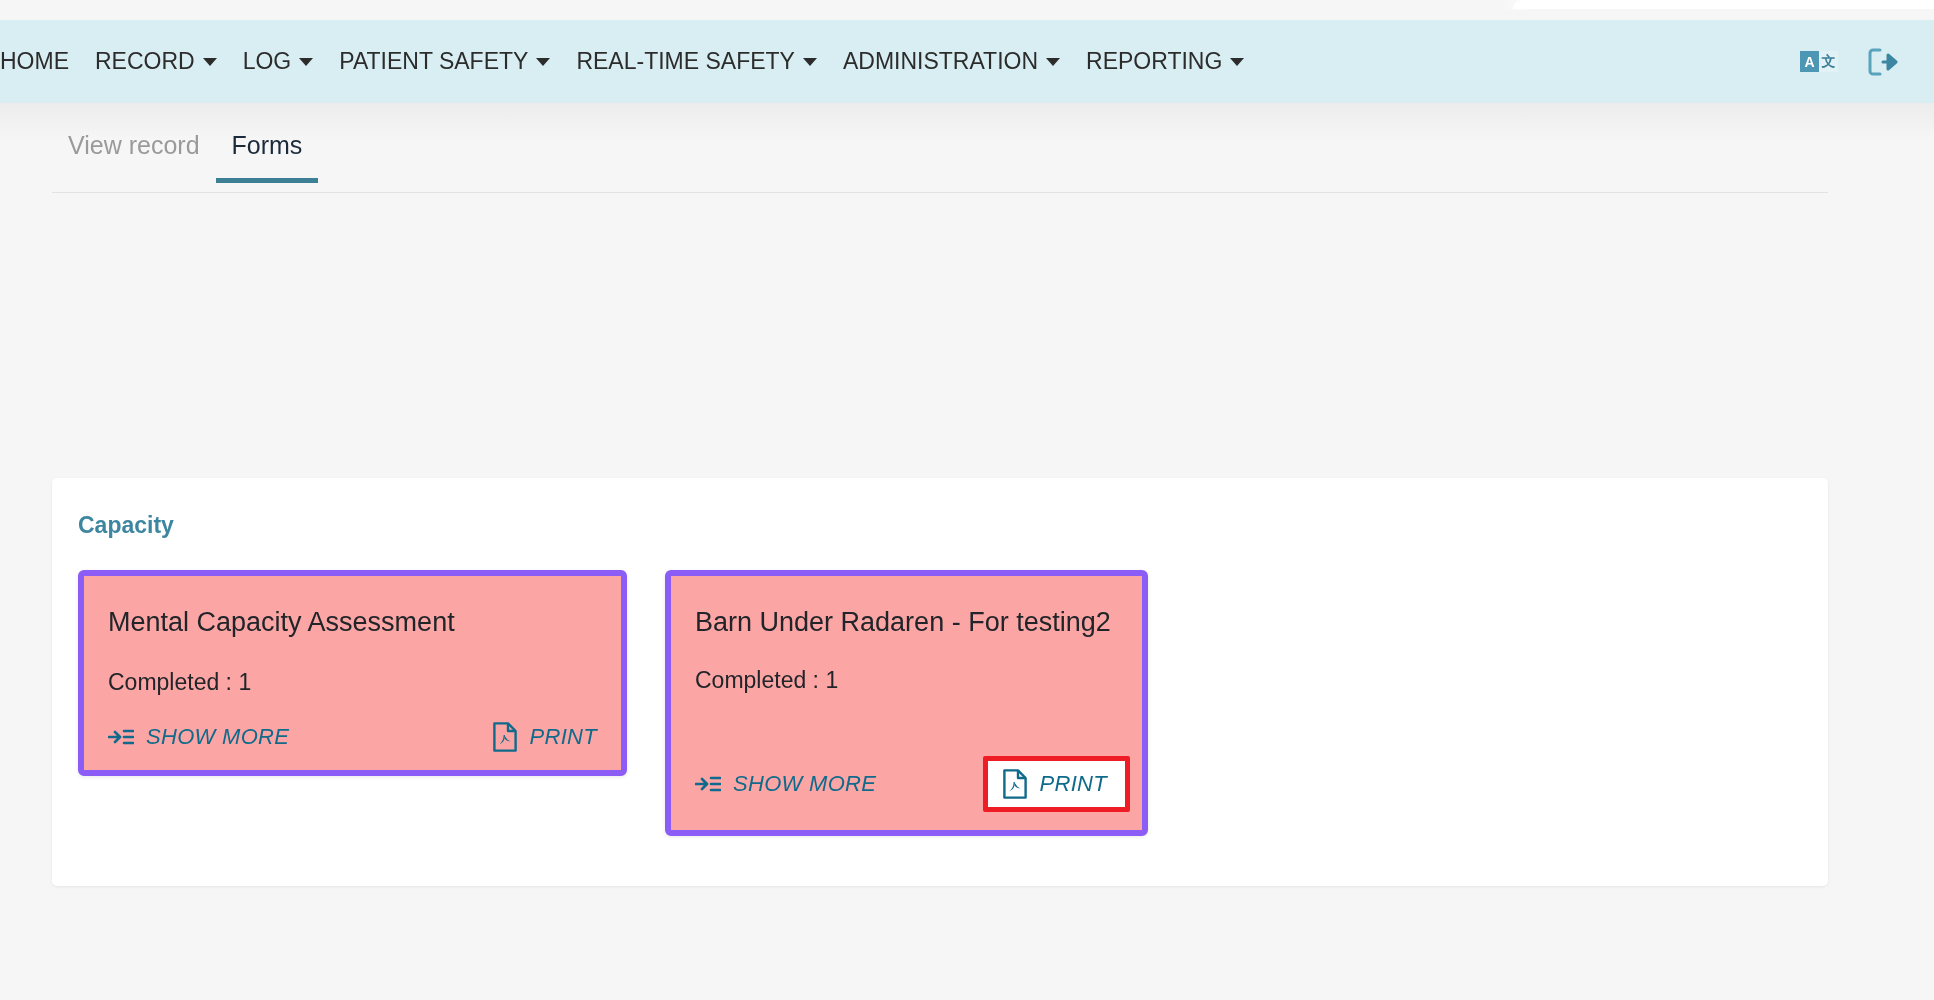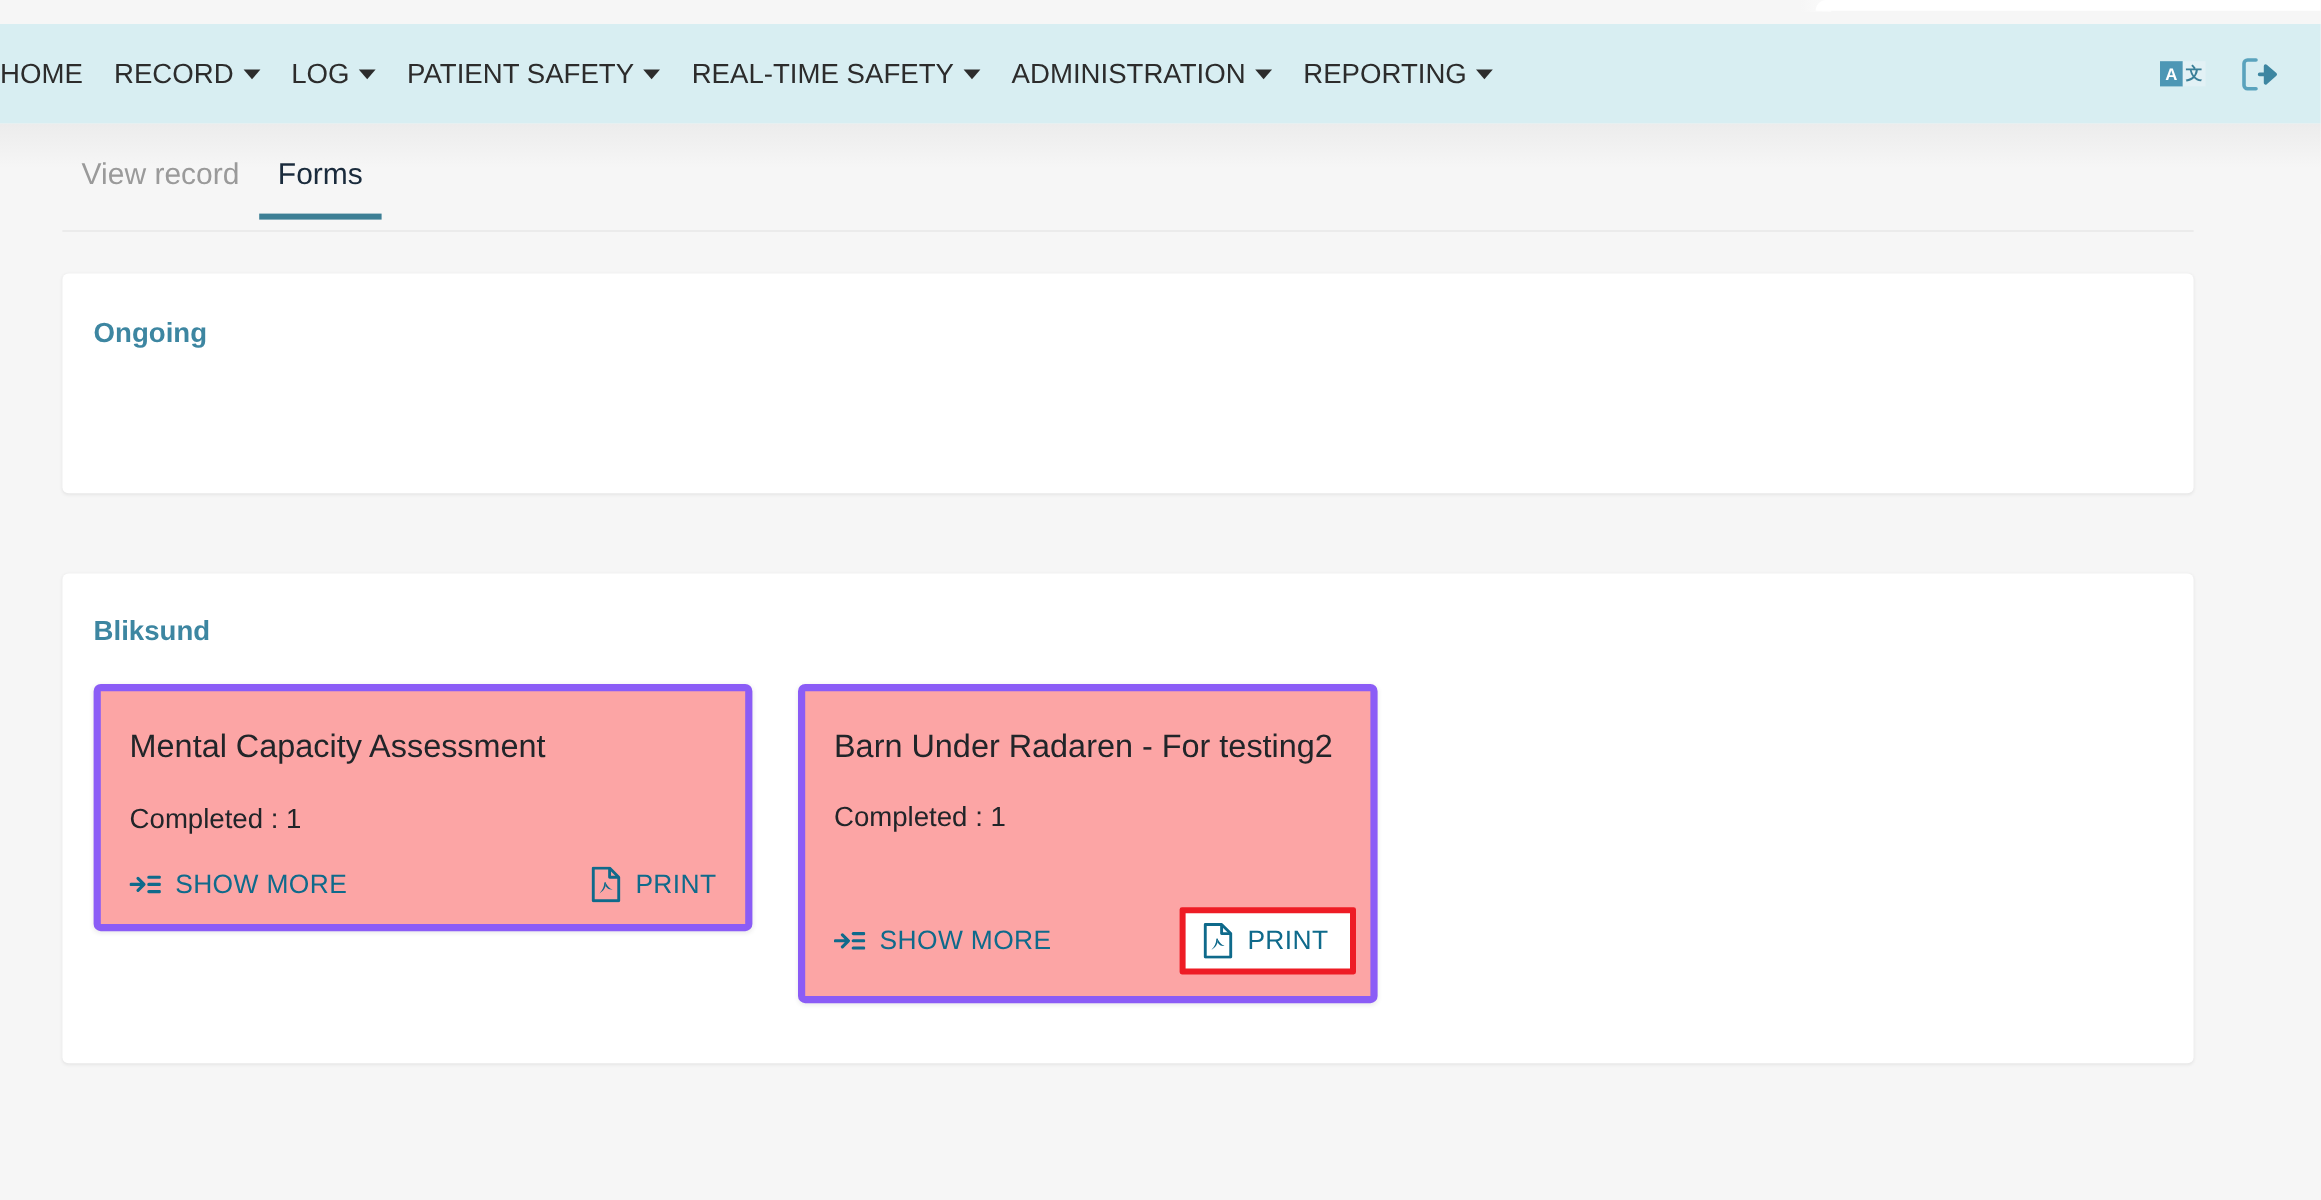--- a/index.html
+++ b/index.html
@@ -104,21 +104,21 @@
   }
   .card-meta { font-size: 23px; color: #212529; margin-top: 26px; }
   #card-barn .card-meta { margin-top: 24px; }
 
   .card-actions {
     position: absolute; left: 24px; right: 24px; bottom: 18px;
     display: flex; align-items: center; justify-content: space-between;
   }
   .action {
     display: flex; align-items: center; gap: 12px;
-    color: #0f6a8b; font-size: 22px; cursor: pointer; letter-spacing: 0.3px;
+    color: #0f6a8b; font-size: 22px; cursor: pointer; letter-spacing: 0.3px; font-style: italic;
   }
   .action svg { display: block; }
 
   .print-highlight {
     border: 5px solid #ee1c25; background: #ffffff;
     padding: 8px 18px 8px 14px; border-radius: 2px;
     margin-right: -12px;
   }
 </style>
 </head>
@@ -180,26 +180,23 @@
       <div class="tab inactive">
         <span>View record</span>
       </div>
       <div class="tab active">
         <span>Forms</span>
       </div>
     </div>
   </div>
   <div class="tab-divider"></div>
 
-  <div class="panel" id="panel-ongoing">
-    <div class="panel-title">Ongoing</div>
-  </div>
 
   <div class="panel" id="panel-completed">
-    <div class="panel-title">Bliksund</div>
+    <div class="panel-title">Capacity</div>
 
     <div class="card-row">
 
       <div class="card" id="card-mental">
         <div class="card-title">Mental Capacity Assessment</div>
         <div class="card-meta">Completed : 1</div>
         <div class="card-actions">
           <div class="action">
             <span>
               <svg width="26" height="20" viewBox="0 0 26 20">

